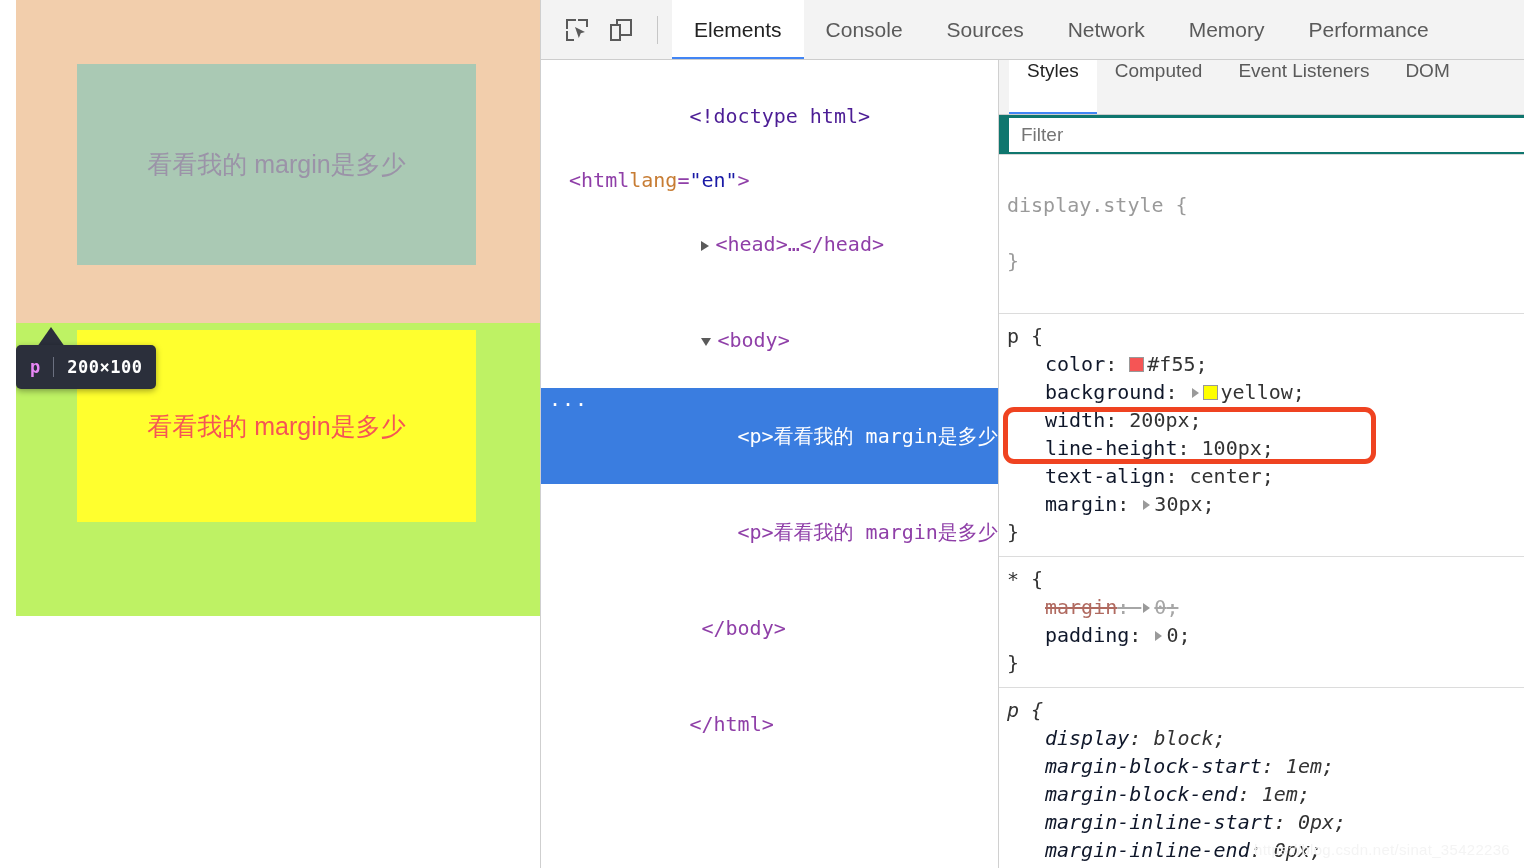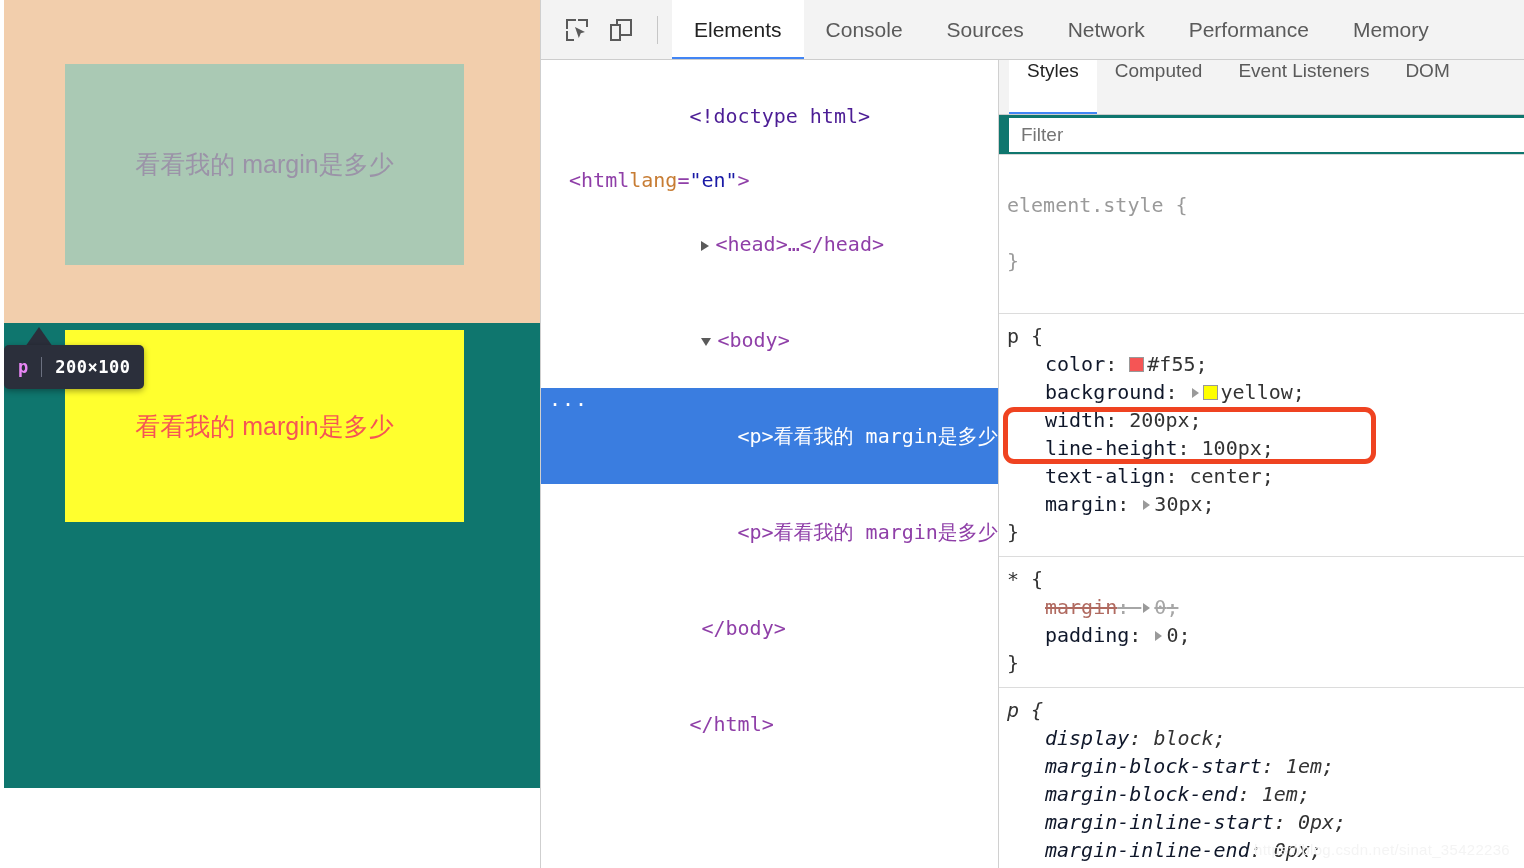--- a/index.html
+++ b/index.html
@@ -6,23 +6,23 @@
   html, body {
     width: 1524px; height: 868px;
     overflow: hidden;
     background: #ffffff;
     font-family: "Liberation Sans", sans-serif;
   }
   #root { position: relative; width: 1524px; height: 868px; }
 
   
   .page-viewport {
-    position: absolute; left: 4px; top: 0;
-    width: 540px; height: 788px;
-    background: #0f766e;
+    position: absolute; left: 16px; top: 0;
+    width: 540px; height: 616px;
+    background: #bef264;
     overflow: hidden;
   }
   
   .margin-highlight {
     position: absolute; left: 0; top: 0;
     width: 540px; height: 323px;
     background: #f2ceac;
   }
   
   .content-box-1 {
@@ -285,24 +285,24 @@
       <div class="dt-tab">
         <span>Console</span>
       </div>
       <div class="dt-tab">
         <span>Sources</span>
       </div>
       <div class="dt-tab">
         <span>Network</span>
       </div>
       <div class="dt-tab">
+        <span>Memory</span>
+      </div>
+      <div class="dt-tab">
         <span>Performance</span>
-      </div>
-      <div class="dt-tab">
-        <span>Memory</span>
       </div>
     </div>
 
     <div class="dt-body">
 
       <div class="dom-tree">
 
         <div class="dom-line">
           <span class="t-doctype">&lt;!doctype html&gt;</span>
         </div>
@@ -351,21 +351,21 @@
           </div>
         </div>
 
         <div class="filter-bar">
           <input class="filter-input" type="text" placeholder="Filter" style="">
         </div>
 
         <div class="rule-list">
 
           <div class="rule">
-<span class="rule-elementstyle">element.style {</span>
+<span class="rule-elementstyle">display.style {</span>
 <br><span class="rule-elementstyle">}</span>
           </div>
 
           <div class="rule"><span class="sel">p {</span>
 <span style="display:block;padding-left:38px"><span class="prop">color</span><span class="val">: </span><span class="swatch" style="background:#f55555"></span><span class="val">#f55</span><span class="val">;</span></span><span style="display:block;padding-left:38px"><span class="prop">background</span><span class="val">: </span><span class="expand-tri"></span><span class="swatch" style="background:#ffff00"></span><span class="val">yellow</span><span class="val">;</span></span><span style="display:block;padding-left:38px"><span class="prop">width</span><span class="val">: </span><span class="val">200px</span><span class="val">;</span></span><span style="display:block;padding-left:38px"><span class="prop">line-height</span><span class="val">: </span><span class="val">100px</span><span class="val">;</span></span><span style="display:block;padding-left:38px"><span class="prop">text-align</span><span class="val">: </span><span class="val">center</span><span class="val">;</span></span><span style="display:block;padding-left:38px"><span class="prop">margin</span><span class="val">: </span><span class="expand-tri"></span><span class="val">30px</span><span class="val">;</span></span><span class="sel" style="display:block">}</span></div>
 
           <div class="rule"><span class="sel">* {</span><span style="display:block;padding-left:38px" class="strike"><span class="prop">margin</span><span>: </span><span class="expand-tri"></span><span>0</span><span>;</span></span><span style="display:block;padding-left:38px"><span class="prop">padding</span><span class="val">: </span><span class="expand-tri"></span><span class="val">0</span><span class="val">;</span></span><span class="sel" style="display:block">}</span></div>
 
           <div class="rule ua"><span class="sel">p {</span><span style="display:block;padding-left:38px"><span class="prop">display</span><span class="val">: </span><span class="val">block</span><span class="val">;</span></span><span style="display:block;padding-left:38px"><span class="prop">margin-block-start</span><span class="val">: </span><span class="val">1em</span><span class="val">;</span></span><span style="display:block;padding-left:38px"><span class="prop">margin-block-end</span><span class="val">: </span><span class="val">1em</span><span class="val">;</span></span><span style="display:block;padding-left:38px"><span class="prop">margin-inline-start</span><span class="val">: </span><span class="val">0px</span><span class="val">;</span></span><span style="display:block;padding-left:38px"><span class="prop">margin-inline-end</span><span class="val">: </span><span class="val">0px</span><span class="val">;</span></span><span class="sel" style="display:block">}</span></div>
 

